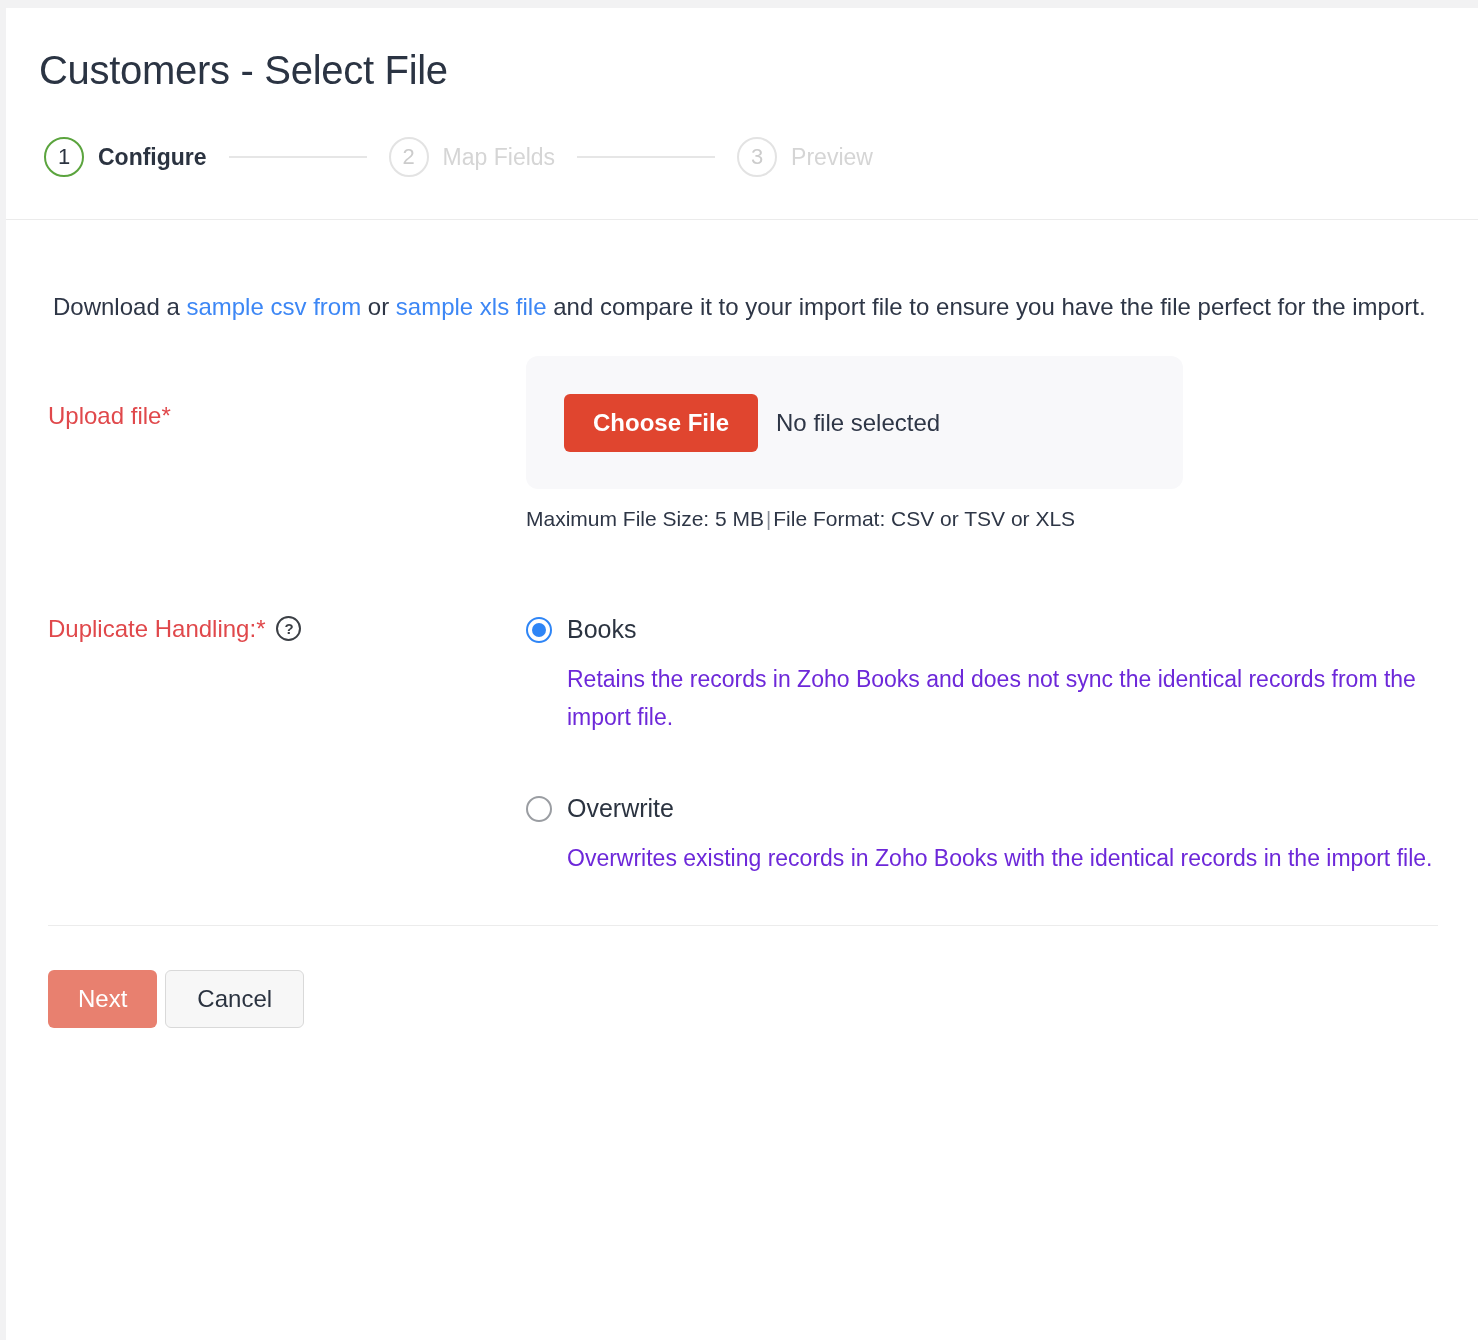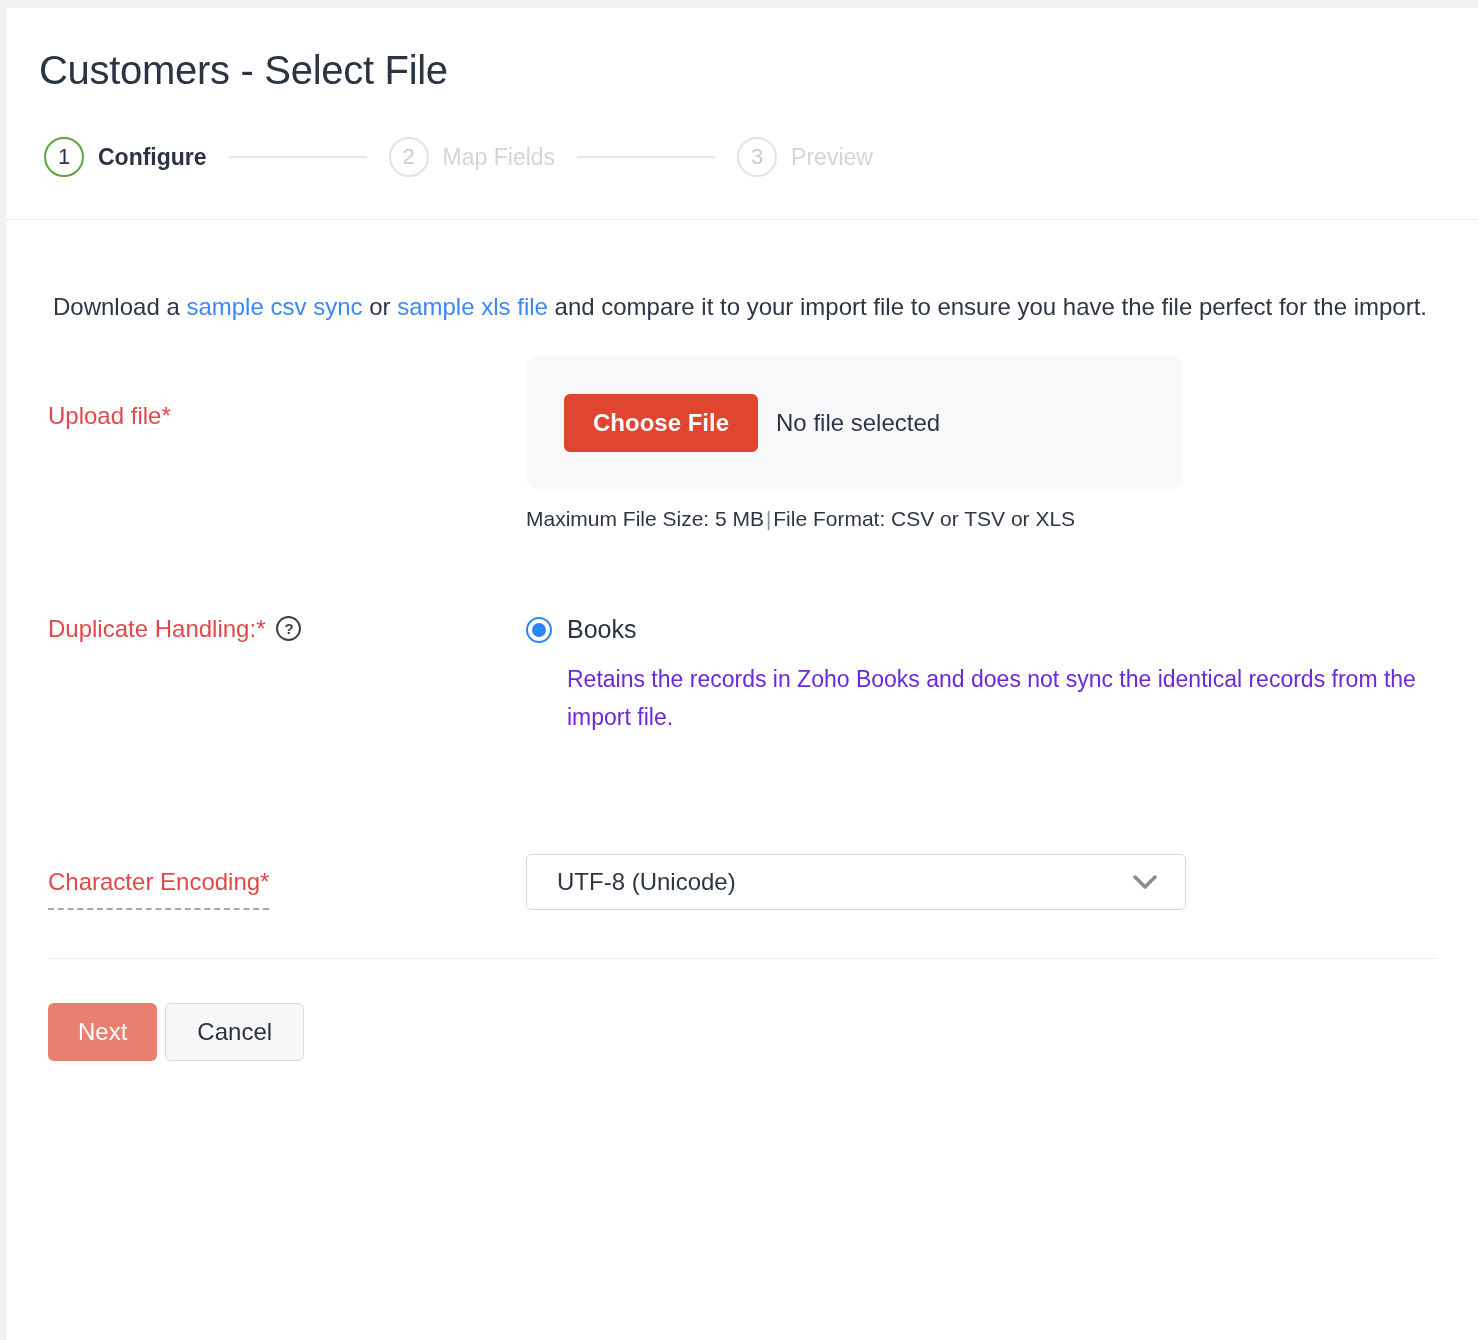--- a/index.html
+++ b/index.html
@@ -137,21 +137,21 @@
         <span class="step-label">Map Fields</span>
       </div>
       <div class="connector"></div>
       <div class="step inactive">
         <span class="step-circle">3</span>
         <span class="step-label">Preview</span>
       </div>
     </div>
   </div>
 
-  <p class="intro"><span>Download a </span><a class="link">sample csv sync</a><span> or </span><a class="link">sample xls file</a><span> and compare it to your import file to ensure you have the file perfect for the import.</span></p>
+  <p class="intro"><span>Download a </span><a class="link">sample csv from</a><span> or </span><a class="link">sample xls file</a><span> and compare it to your import file to ensure you have the file perfect for the import.</span></p>
 
   <div class="form-row row-upload">
     <div class="field-label">Upload file*</div>
     <div>
       <div class="upload-panel">
         <button class="choose-file-btn">Choose File</button>
         <span class="no-file">No file selected</span>
       </div>
       <div class="upload-meta">
         <span>Maximum File Size: 5 MB</span>
@@ -171,37 +171,31 @@
       <div class="option-skip">
         <div class="radio-row">
           <span class="radio selected">
               <span class="radio-dot"></span>
             </span>
           <span class="radio-label">Books</span>
         </div>
         <div class="radio-desc">Retains the records in Zoho Books and does not sync the identical records from the import file.</div>
       </div>
 
-
-    </div>
-  </div>
-
-  <div class="form-row row-encoding">
-    <div>
-      <span class="field-label encoding-label">Character Encoding*</span>
-    </div>
-    <div>
-      <div class="select-box">
-        <span>UTF-8 (Unicode)</span>
-        <svg class="chevron-down" width="24" height="15" viewBox="0 0 24 15">
-          <polyline points="2,2 12,12 22,2" fill="none" stroke="#8b8b8b" stroke-width="3.5" stroke-linecap="round" stroke-linejoin="round"></polyline>
-        </svg>
-      </div>
-    </div>
-  </div>
+      <div class="option-overwrite">
+        <div class="radio-row">
+          <span class="radio unselected"></span>
+          <span class="radio-label">Overwrite</span>
+        </div>
+        <div class="radio-desc">Overwrites existing records in Zoho Books with the identical records in the import file.</div>
+      </div>
+
+    </div>
+  </div>
+
 
   <div class="bottom-divider"></div>
   <div class="actions">
     <button class="next-btn">Next</button>
     <button class="cancel-btn">Cancel</button>
   </div>
 
 </div>
 
 </body></html>

